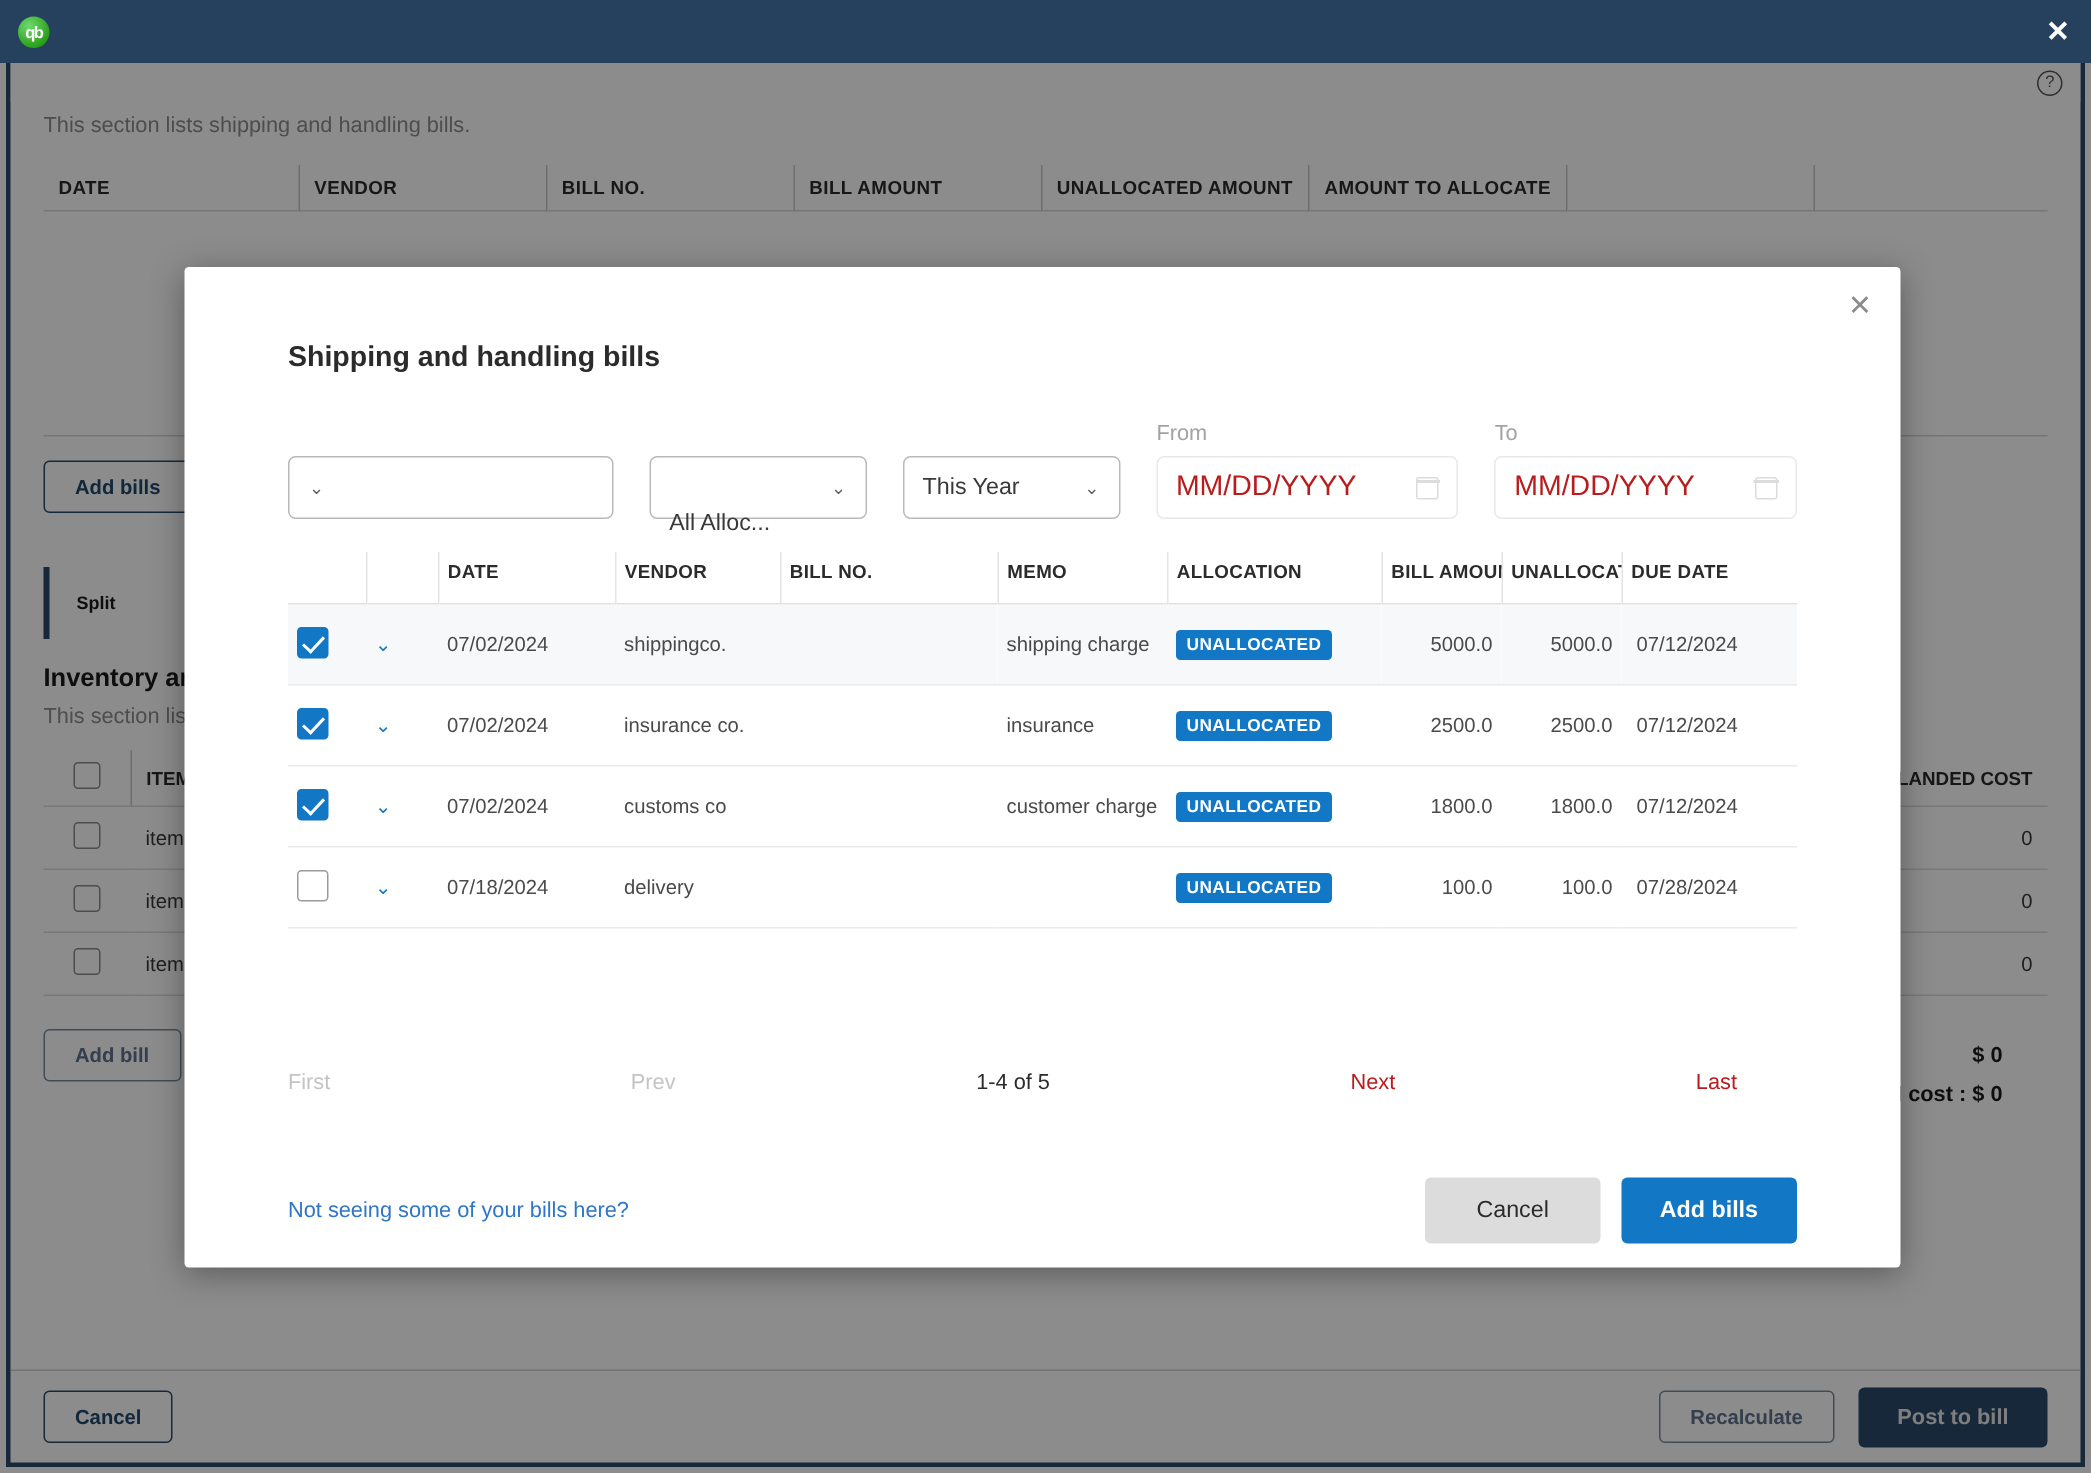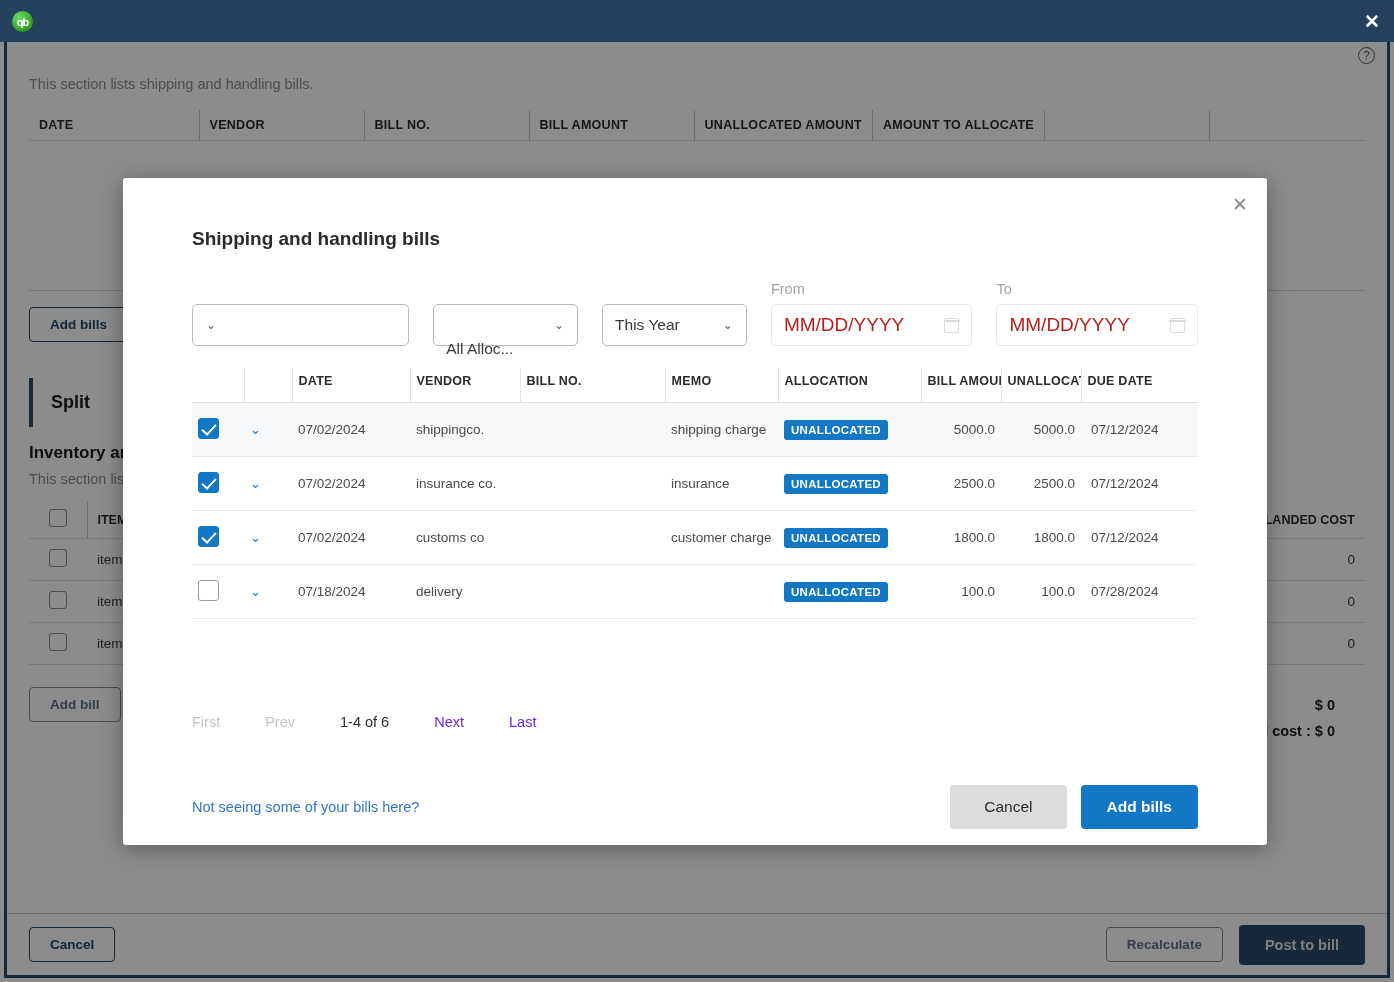--- a/index.html
+++ b/index.html
@@ -77,21 +77,21 @@
     display: inline-block; border: 1.5px solid #2b4a6b; color: #20486e;
     background: #ffffff; font-size: 13.5px; font-weight: bold;
     padding: 9px 20px; border-radius: 4px; cursor: pointer;
   }
   .btn-outline.muted { border-color: #7b8b9b; color: #61718a; }
 
   .split-band {
     margin-top: 36px; border-left: 4px solid #2b4a6b;
     padding: 14px 0 14px 18px; display: flex; align-items: center; gap: 52px;
   }
-  .split-band .lbl { font-size: 18px; font-weight: bold; color: #1b1b1b; }
+  .split-band .lbl { font-size: 12px; font-weight: bold; color: #1b1b1b; }
   .split-band .amt { font-size: 17px; font-weight: bold; color: #1b1b1b; }
 
   .inv-table { width: 100%; margin-top: 14px; border-collapse: collapse; }
   .inv-table th {
     text-align: left; font-size: 12.5px; font-weight: bold; color: #2b2b2b;
     padding: 8px 10px; border-right: 1px solid #c8c8c8; white-space: nowrap;
   }
   .inv-table th:last-child, .inv-table td:last-child { border-right: none; text-align: right; }
   .inv-table td {
     font-size: 13.5px; color: #393939; padding: 10px;
@@ -194,24 +194,24 @@
     border: solid #fff; border-width: 0 2.4px 2.4px 0; transform: rotate(43deg);
   }
   .rowchev { color: #1277c4; font-size: 13px; cursor: pointer; }
   .badge {
     display: inline-block; background: #1277c4; color: #fff;
     font-size: 11.5px; font-weight: bold; letter-spacing: .3px;
     padding: 4px 7px; border-radius: 3px;
   }
 
   .pager {
-    display: flex; justify-content: flex-start; align-items: center;
+    display: flex; justify-content: space-between; align-items: center;
     gap: 45px; padding: 0 40px 0 0; margin-top: 95px;
   }
-  .pager span { font-size: 14.5px; color: #6d28d9; cursor: pointer; }
+  .pager span { font-size: 14.5px; color: #b91c1c; cursor: pointer; }
   .pager span.dis { color: #c4c4c4; cursor: default; }
   .pager span.cur { color: #2b2b2b; cursor: default; }
 
   .modal-foot {
     position: absolute; left: 0; right: 0; bottom: 0; height: 76px;
     display: flex; align-items: center; padding: 0 69px;
   }
   .link { font-size: 14.5px; color: #2f76c9; cursor: pointer; }
   .modal-foot .sp { flex: 1; }
   .btn-cancel {
@@ -432,21 +432,21 @@
             <td class="td-num">100.0</td>
             <td style="padding-left:10px">07/28/2024</td>
           </tr>
 
         </tbody>
       </table>
 
       <div class="pager">
         <span class="dis">First</span>
         <span class="dis">Prev</span>
-        <span class="cur">1-4 of 6</span>
+        <span class="cur">1-4 of 5</span>
         <span>Next</span>
         <span>Last</span>
       </div>
     </div>
 
     <div class="modal-foot">
       <span class="link">Not seeing some of your bills here?</span>
       <span class="sp"></span>
       <button class="btn-cancel">Cancel</button>
       <button class="btn-add">Add bills</button>

